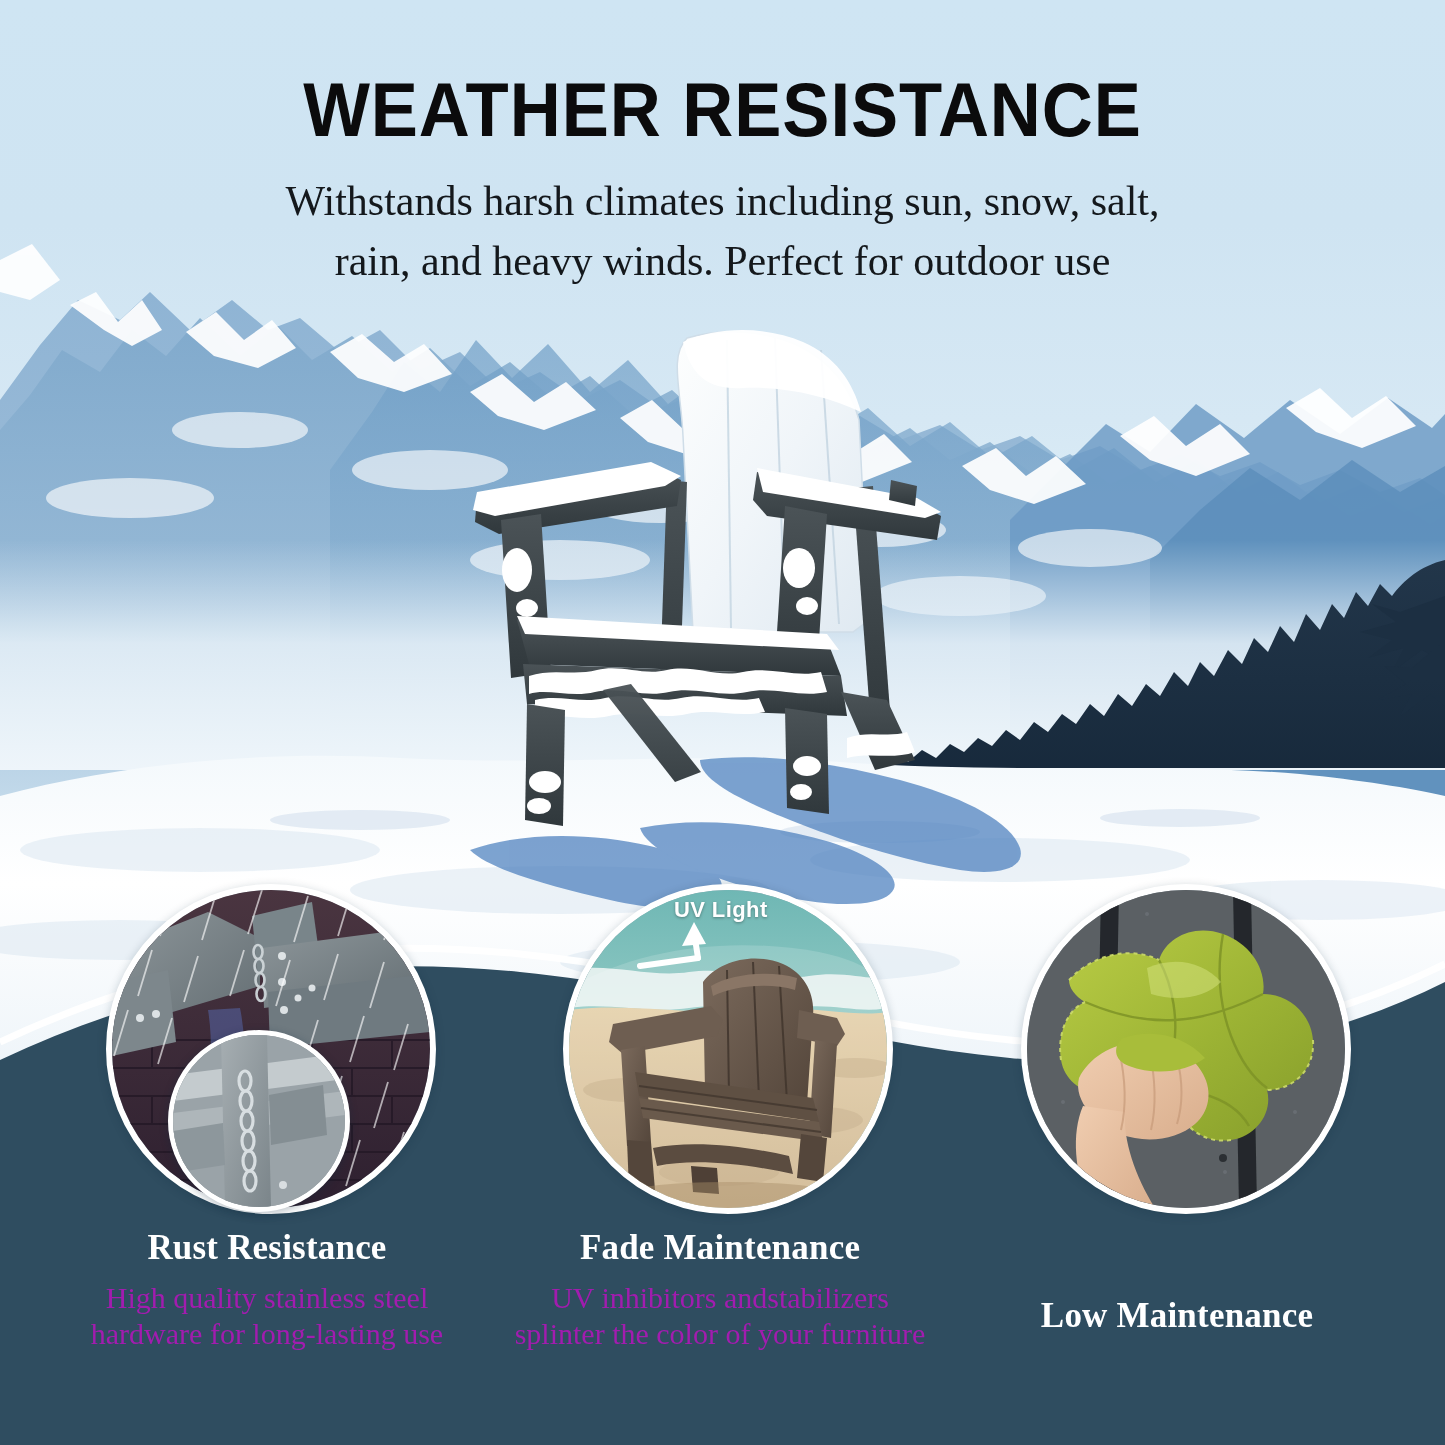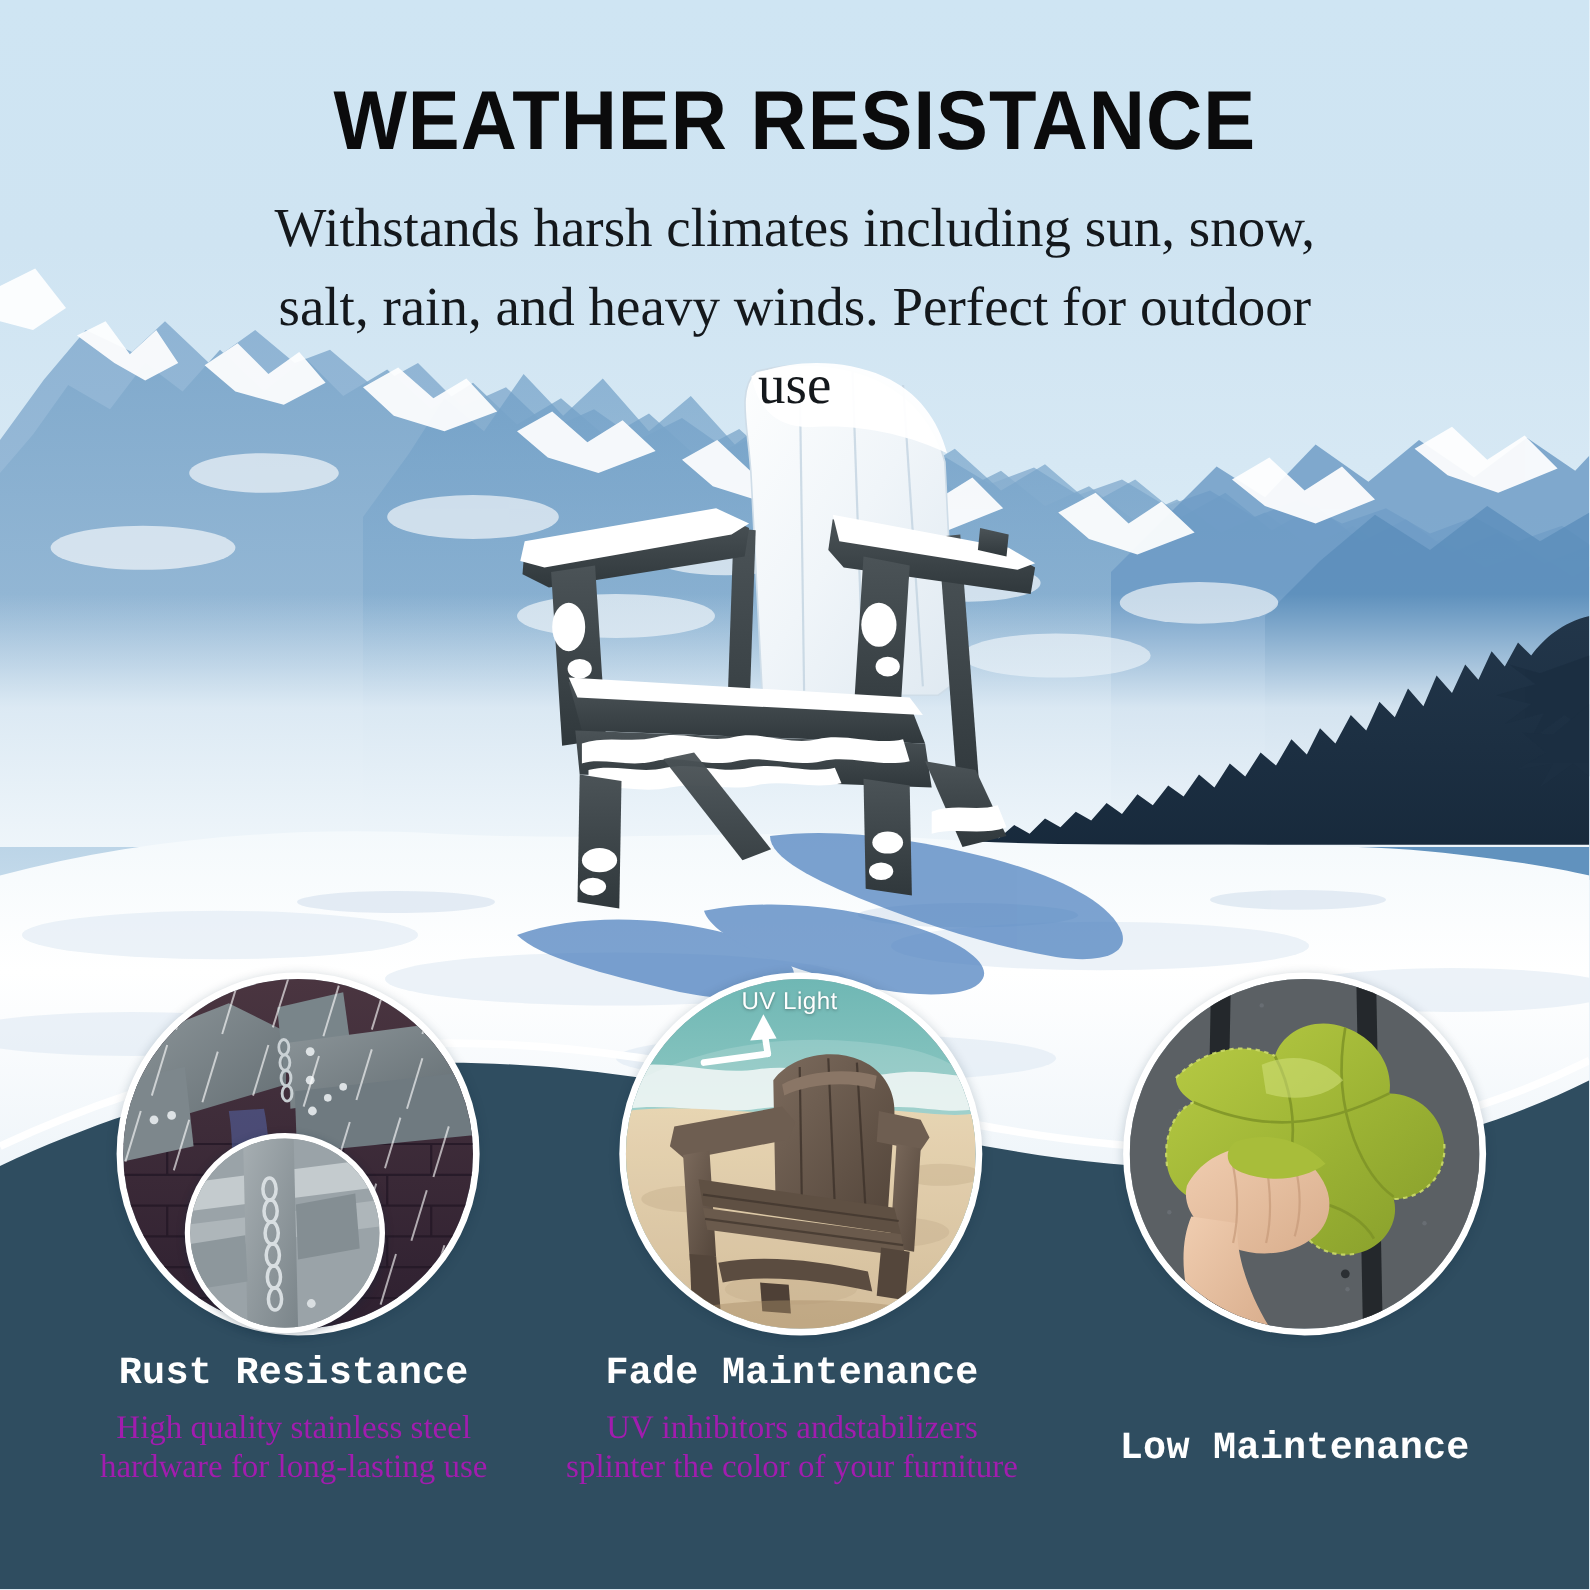--- a/index.html
+++ b/index.html
@@ -39,21 +39,21 @@
     position:absolute;left:0;top:72px;width:1445px;text-align:center;
     font-family:"Liberation Sans",sans-serif;
     font-weight:bold;font-size:76px;letter-spacing:1px;
     color:#0b0b0c;line-height:1;
     transform:scaleX(.93);
   }
   .subtitle{
     position:absolute;left:50%;top:172px;transform:translateX(-50%);
     width:960px;text-align:center;
     font-family:"Liberation Serif",serif;
-    font-size:50px;line-height:1.42;color:#14181c;
+    font-size:42px;line-height:1.42;color:#14181c;
   }
 
   
   .circle{
     position:absolute;border-radius:50%;
     border:6px solid #ffffff;overflow:hidden;
     box-shadow:0 2px 10px rgba(12,40,58,.22);
     background:#93a3ad;
   }
   .circle .inner{position:absolute;inset:0;overflow:hidden;}
@@ -68,34 +68,34 @@
     position:absolute;left:168px;top:1030px;width:172px;height:172px;
     border-radius:50%;border:5px solid #ffffff;overflow:hidden;
     box-shadow:0 2px 8px rgba(12,40,58,.3);
     background:#8e969b;
   }
 
   
   .uv-label{
     position:absolute;left:674px;top:897px;
     color:#ffffff;font-family:"Liberation Sans",sans-serif;
-    font-weight:normal;font-size:22px;letter-spacing:.4px;
+    font-weight:bold;font-size:22px;letter-spacing:.4px;
     text-shadow:0 1px 3px rgba(0,0,0,.35);
     z-index:6;
   }
   .uv-arrow{position:absolute;left:632px;top:918px;width:120px;height:80px;z-index:6;}
 
   
   .feat{position:absolute;width:430px;text-align:center;}
   .f1{left:52px;top:1228px;}
   .f2{left:505px;top:1228px;}
   .f3{left:962px;top:1296px;}
   .feat h3{
     margin:0 0 12px 0;
-    font-family:Liberation Mono, monospace;
+    font-family:Liberation Serif, serif;
     font-weight:bold;font-size:35px;color:#ffffff;letter-spacing:.2px;
   }
   .feat p{
     margin:0;
     font-family:"Liberation Serif",serif;
     font-size:30px;line-height:1.2;color:#a21caf;
   }
 </style>
 </head>
 <body>

